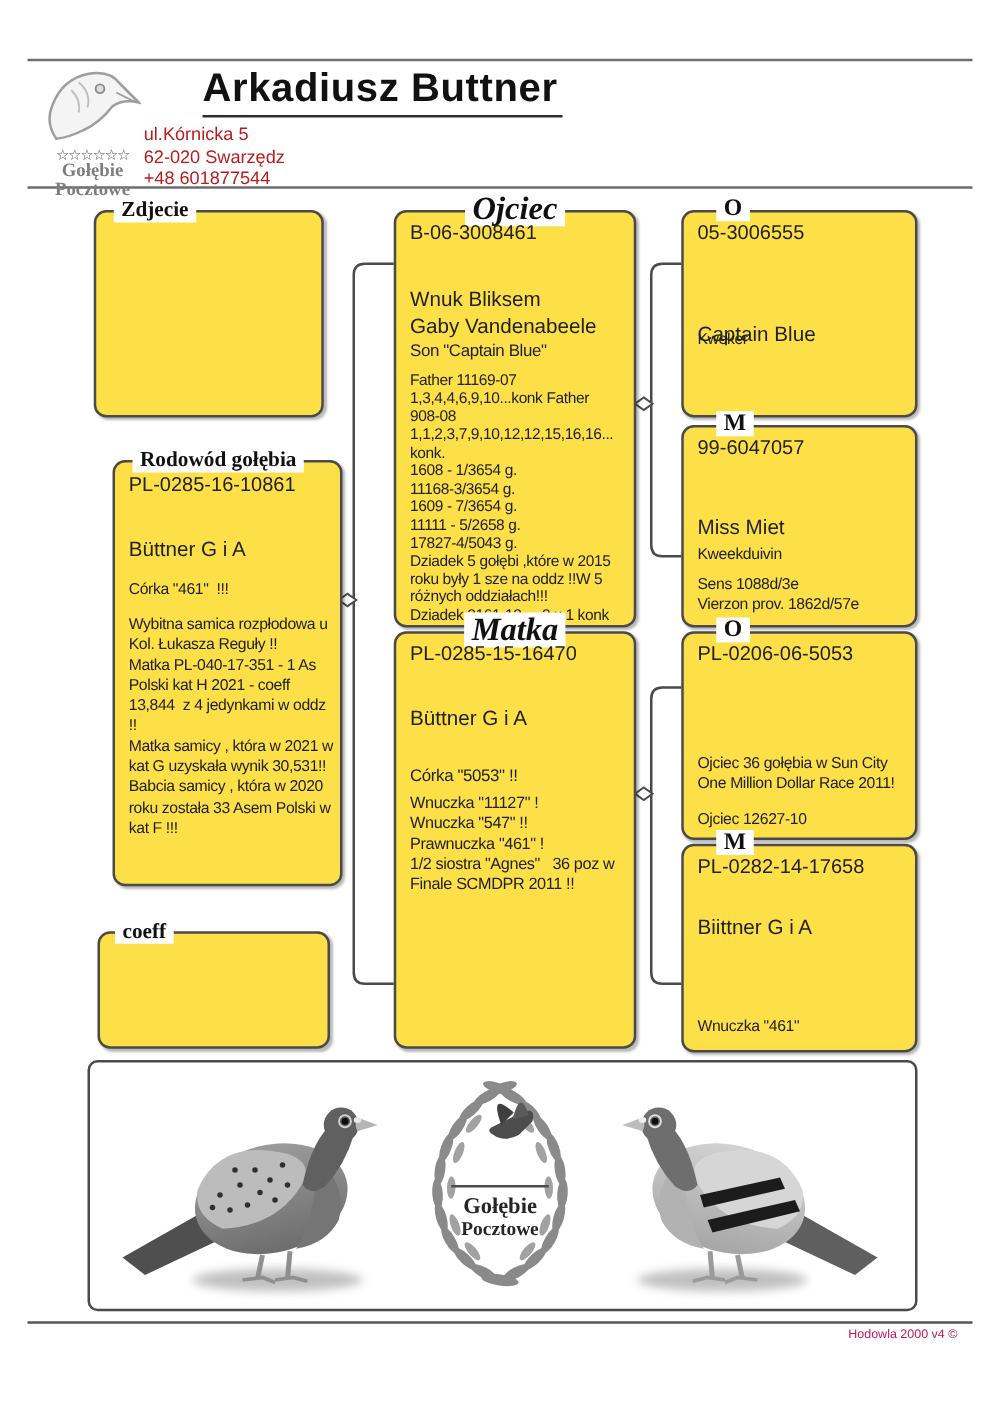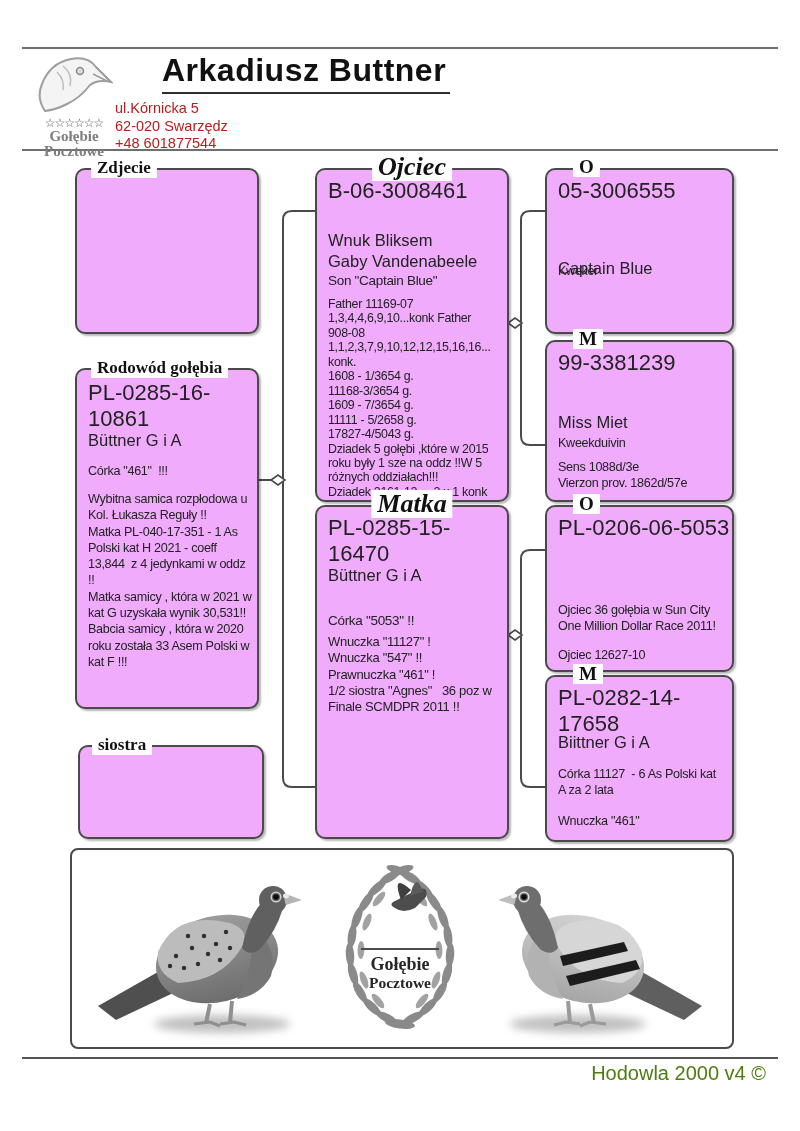--- a/index.html
+++ b/index.html
@@ -8,43 +8,43 @@
   .hr{position:absolute;height:2px;background:#6e6e6e;}
   
   .brand{position:absolute;left:30px;top:54px;width:88px;text-align:center;}
   .brand .stars{font-size:12px;color:#555;letter-spacing:-1px;line-height:12px;margin-top:1px;}
   .brand .bname{font-family:"Liberation Serif",serif;font-weight:bold;color:#7d7d7d;
                 font-size:15px;line-height:15px;}
   .title{position:absolute;left:114px;top:52px;font-size:32px;font-weight:bold;color:#111;
          display:inline-block;border-bottom:2px solid #2e2e2e;padding:0 4px 3px 0;letter-spacing:.5px;margin-left:48px;}
   .addr{position:absolute;left:115px;top:100px;font-size:14.5px;line-height:17.5px;color:#b91c1c;white-space:pre-wrap;}
   
-  .box{position:absolute;border:2px solid #4a4a4a;border-radius:10px;background:#f0abfc;
+  .box{position:absolute;border:2px solid #4a4a4a;border-radius:10px;background:#fde047;
        box-shadow:2px 2px 2px rgba(0,0,0,.28);}
   .blabel{position:absolute;top:-12px;background:#fff;padding:0 6px;
           font-family:"Liberation Serif",serif;font-weight:bold;color:#111;font-size:17px;line-height:20px;}
   .blabel.big{font-size:26px;line-height:28px;top:-17px;left:50%;transform:translateX(-50%);font-style:italic;}
   .blabel.gp{font-size:19px;line-height:20px;top:-13px;left:26px;}
-  .box .ring{position:absolute;left:11px;top:8px;font-size:22px;color:#222;}
+  .box .ring{position:absolute;left:11px;top:8px;font-size:16px;color:#222;}
   .box .name{position:absolute;left:11px;font-size:16.5px;line-height:21px;white-space:pre;color:#222;}
   .box .sub,.box .det,.box .note{position:absolute;left:11px;font-size:12.6px;letter-spacing:-0.3px;
         line-height:16.3px;white-space:pre;color:#222;}
   .father .name{top:60px}.father .sub{top:103px}
   .father .det{top:127px;line-height:14.45px;font-size:12.4px;}
   .mother .name{top:58px}.mother .sub{top:106px}.mother .det{top:127px}
   .pedigree .ring{top:10px}.pedigree .name{top:60px}.pedigree .note{top:93px}.pedigree .det{top:121px}
   .gp-o1 .name{top:88px}.gp-o1 .sub{top:93px}
   .gp-m1 .name{top:70px}.gp-m1 .sub{top:93px}.gp-m1 .det{top:117px}
   .gp-o2 .name{top:48px;line-height:22px}.gp-o2 .sub{top:95px}.gp-o2 .det{top:140px}
   .gp-m2 .name{top:55px}.gp-m2 .sub{top:89px}.gp-m2 .det{top:136px}
   
   .wires{position:absolute;left:0;top:0;width:800px;height:1131px;pointer-events:none;}
   .banner{position:absolute;left:70px;top:848px;width:660px;height:197px;border:2px solid #4a4a4a;
           border-radius:8px;background:#fff;overflow:hidden;}
-  .footer{position:absolute;right:34px;top:1062px;font-size:20px;color:#4d7c0f;padding-left:36px;}
+  .footer{position:absolute;right:34px;top:1062px;font-size:10px;color:#be185d;padding-left:36px;}
   svg text{font-family:"Liberation Serif",serif;}
 </style>
 </head>
 <body>
 
 <div class="page">
 
   <div class="hr" style="left:22px;top:47px;width:756px;"></div>
   <div class="hr" style="left:22px;top:149px;width:756px;"></div>
   <div class="hr" style="left:22px;top:1057px;width:756px;background:#555;"></div>
@@ -78,40 +78,40 @@
       <polygon points="271,480 278,475 285,480 278,485"></polygon>
       <polygon points="508,323 515,318 522,323 515,328"></polygon>
       <polygon points="508,635 515,630 522,635 515,640"></polygon>
     </g>
   </svg>
 
   <div class="box" style="left:75px;top:168px;width:180px;height:162px;">
     <span class="blabel" style="left:14px;">Zdjecie</span>
   </div>
 
-  <div class="box pedigree" style="left:75px;top:368px;width:180px;height:337px;">
+  <div class="box pedigree" style="left:90px;top:368px;width:180px;height:337px;">
     <span class="blabel" style="left:14px;">Rodowód gołębia</span>
     <div class="ring">PL-0285-16-10861</div>
     <div class="name">Büttner G i A</div>
     <div class="note">Córka "461"  !!!</div>
     <div class="det">Wybitna samica rozpłodowa u
 Kol. Łukasza Reguły !!
 Matka PL-040-17-351 - 1 As
 Polski kat H 2021 - coeff
 13,844  z 4 jedynkami w oddz
 !!
 Matka samicy , która w 2021 w
 kat G uzyskała wynik 30,531!!
 Babcia samicy , która w 2020
 roku została 33 Asem Polski w
 kat F !!!</div>
   </div>
 
   <div class="box" style="left:78px;top:745px;width:182px;height:90px;">
-    <span class="blabel" style="left:12px;">siostra</span>
+    <span class="blabel" style="left:12px;">coeff</span>
   </div>
 
   <div class="box father" style="left:315px;top:168px;width:190px;height:330px;">
     <span class="blabel big">Ojciec</span>
     <div class="ring">B-06-3008461</div>
     <div class="name">Wnuk Bliksem
 Gaby Vandenabeele</div>
     <div class="sub" style="font-size:13.5px;">Son "Captain Blue"</div>
     <div class="det">Father 11169-07
 1,3,4,4,6,9,10...konk Father
@@ -143,41 +143,39 @@
 
   <div class="box gp gp-o1" style="left:545px;top:168px;width:185px;height:162px;">
     <span class="blabel gp">O</span>
     <div class="ring">05-3006555</div>
     <div class="name">Captain Blue</div>
     <div class="sub">Kweker</div>
   </div>
 
   <div class="box gp gp-m1" style="left:545px;top:340px;width:185px;height:158px;">
     <span class="blabel gp">M</span>
-    <div class="ring">99-3381239</div>
+    <div class="ring">99-6047057</div>
     <div class="name">Miss Miet</div>
     <div class="sub">Kweekduivin</div>
     <div class="det">Sens 1088d/3e
 Vierzon prov. 1862d/57e</div>
   </div>
 
   <div class="box gp gp-o2" style="left:545px;top:505px;width:185px;height:163px;">
     <span class="blabel gp">O</span>
     <div class="ring">PL-0206-06-5053</div>
     <div class="sub">Ojciec 36 gołębia w Sun City
 One Million Dollar Race 2011!</div>
     <div class="det">Ojciec 12627-10</div>
   </div>
 
   <div class="box gp gp-m2" style="left:545px;top:675px;width:185px;height:163px;">
     <span class="blabel gp">M</span>
     <div class="ring">PL-0282-14-17658</div>
     <div class="name">Biittner G i A</div>
-    <div class="sub">Córka 11127  - 6 As Polski kat
-A za 2 lata</div>
     <div class="det">Wnuczka "461"</div>
   </div>
 
   <div class="banner">
     <svg width="656" height="193" viewBox="0 0 656 193">
       <defs>
         <filter id="blur1" x="-40%" y="-40%" width="180%" height="180%">
             <feGaussianBlur stdDeviation="4"></feGaussianBlur>
           </filter>
         <linearGradient id="gL" x1="0" y1="0" x2="0" y2="1">

